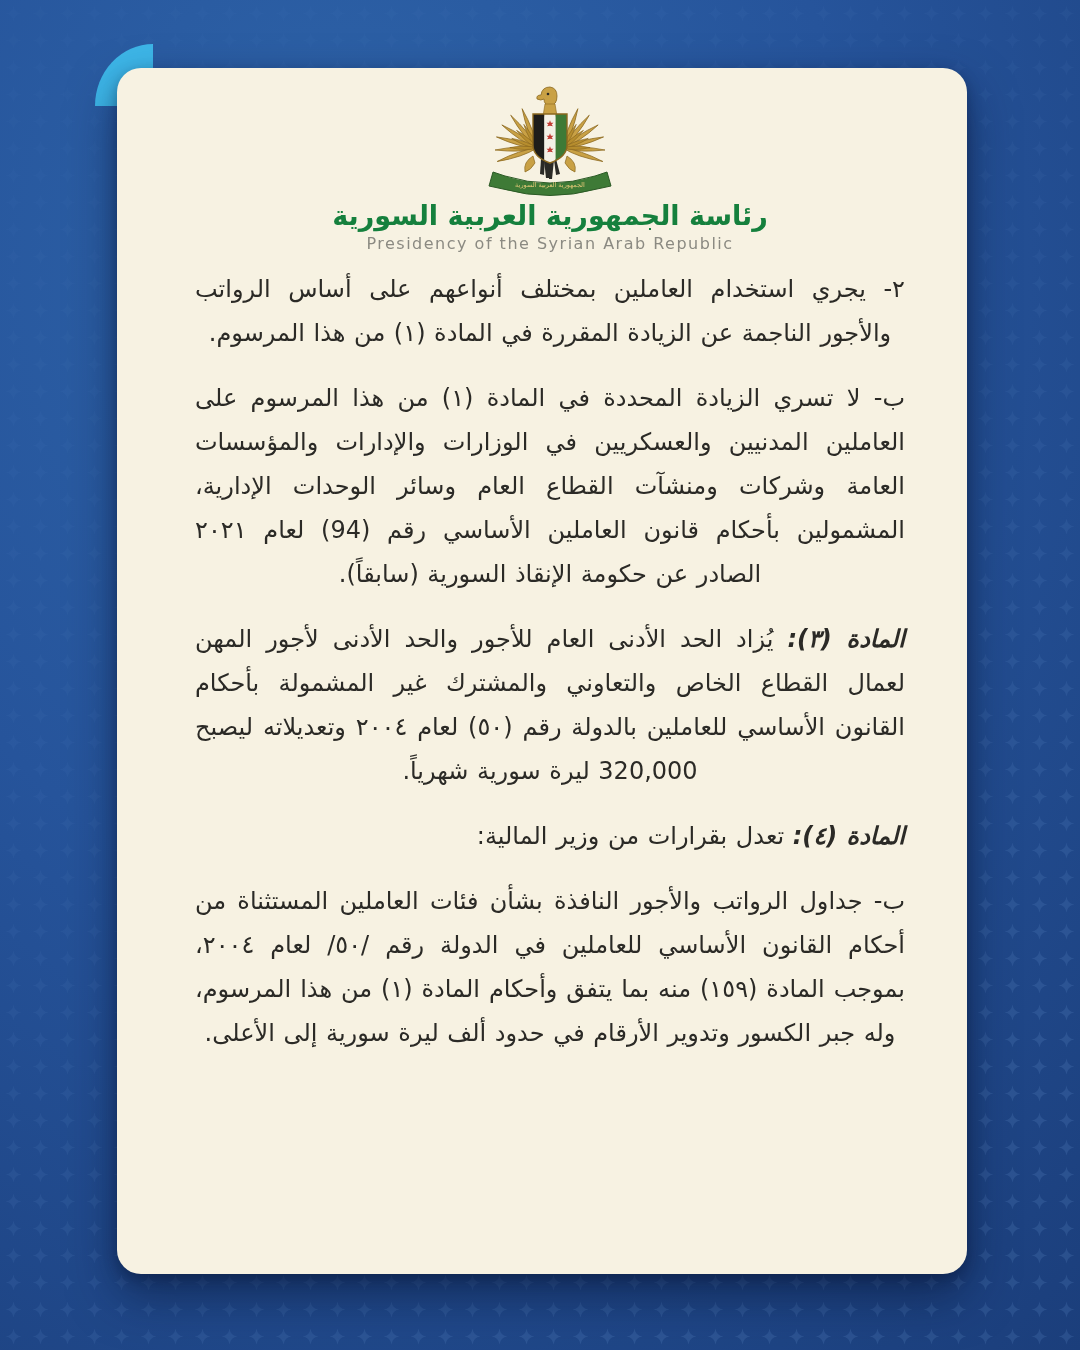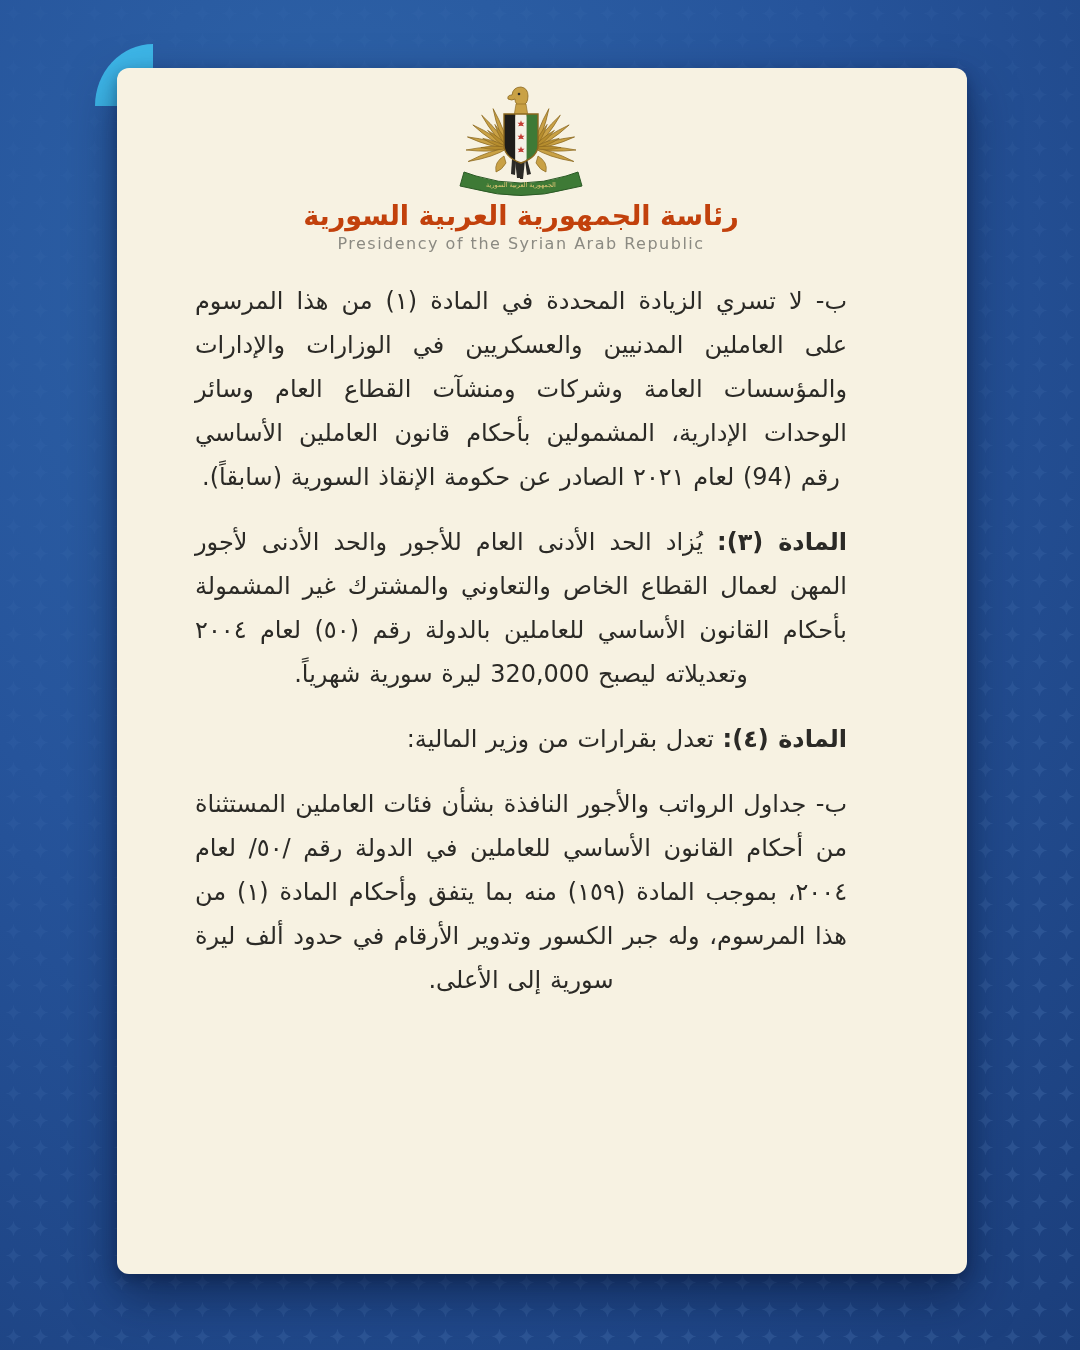--- a/index.html
+++ b/index.html
@@ -7,42 +7,42 @@
     width:1080px;height:1350px;overflow:hidden;position:relative;
     font-family:"DejaVu Sans",sans-serif;
   }
   .bg-svg{position:absolute;left:0;top:0;z-index:0;}
   .accent-shape{
     position:absolute;left:95px;top:44px;width:58px;height:62px;
     background:#3DB6E8;border-radius:100% 0 0 0;z-index:1;
   }
   .paper{
     position:absolute;left:117px;top:68px;width:850px;height:1206px;
-    background:#F7F2E2;border-radius:12px;z-index:2;overflow:hidden;
+    background:#F7F2E2;border-radius:24px;z-index:2;overflow:hidden;
     box-shadow:0 22px 48px rgba(6,18,48,.5),0 5px 14px rgba(6,18,48,.35);
-    box-sizing:border-box;padding:16px 120px 30px 78px;
+    box-sizing:border-box;padding:16px 62px 30px 78px;
     color:#2B2A26;
   }
   .doc-header{text-align:center;}
   .emblem{display:block;margin:0 auto 4px auto;}
   .title-ar{
-    font-size:27px;font-weight:bold;color:#c2410c;margin:2px 0 3px 0;
+    font-size:27px;font-weight:bold;color:#15803d;margin:2px 0 3px 0;
     direction:rtl;
   }
   .title-en{
-    font-size:16px;color:#8B8A82;letter-spacing:1.5px;margin-bottom:26px;
+    font-size:16px;color:#8B8A82;letter-spacing:1.5px;margin-bottom:14px;
   }
   .doc-body{direction:rtl;}
   .para{
     font-size:24px;line-height:44px;margin:0 0 21px 0;
     text-align:justify;text-align-last:center;
     word-spacing:1px;
   }
   .para.single{text-align:center;text-align-last:right;}
-  .para .lbl{font-weight:bold;}
+  .para .lbl{font-weight:bold;font-style:italic;}
 </style>
 </head>
 <body>
 
 <svg class="bg-svg" width="1080" height="1350" aria-hidden="true">
   <defs>
     <radialGradient id="bgGrad" cx="32%" cy="20%" r="105%">
       <stop offset="0" stop-color="#2E64A9"></stop>
       <stop offset="0.45" stop-color="#26549B"></stop>
       <stop offset="1" stop-color="#1B3E7B"></stop>
@@ -131,20 +131,21 @@
       <path d="M18 88 L30 92 Q75 106 120 92 L132 88 L136 102 L122 105 Q75 118 28 105 L14 102 Z" fill="#3E7A36" stroke="#2C5A26" stroke-width="1"></path>
       <text x="75" y="103" text-anchor="middle" font-size="6.5" fill="#E4C878" font-family="DejaVu Sans, sans-serif" direction="rtl">الجمهورية العربية السورية</text>
     </svg>
 
     <div class="title-ar">رئاسة الجمهورية العربية السورية</div>
     <div class="title-en">Presidency of the Syrian Arab Republic</div>
   </div>
 
   <div class="doc-body">
 
+    <p class="para"><span>٢- يجري استخدام العاملين بمختلف أنواعهم على أساس الرواتب والأجور الناجمة عن الزيادة المقررة في المادة (١) من هذا المرسوم.</span></p>
 
     <p class="para"><span>ب- لا تسري الزيادة المحددة في المادة (١) من هذا المرسوم على العاملين المدنيين والعسكريين في الوزارات والإدارات والمؤسسات العامة وشركات ومنشآت القطاع العام وسائر الوحدات الإدارية، المشمولين بأحكام قانون العاملين الأساسي رقم (94) لعام ٢٠٢١ الصادر عن حكومة الإنقاذ السورية (سابقاً).</span></p>
 
     <p class="para"><b class="lbl">المادة (٣):</b><span> يُزاد الحد الأدنى العام للأجور والحد الأدنى لأجور المهن لعمال القطاع الخاص والتعاوني والمشترك غير المشمولة بأحكام القانون الأساسي للعاملين بالدولة رقم (٥٠) لعام ٢٠٠٤ وتعديلاته ليصبح 320,000 ليرة سورية شهرياً.</span></p>
 
     <p class="para single"><b class="lbl">المادة (٤):</b><span> تعدل بقرارات من وزير المالية:</span></p>
 
 
     <p class="para"><span>ب- جداول الرواتب والأجور النافذة بشأن فئات العاملين المستثناة من أحكام القانون الأساسي للعاملين في الدولة رقم /٥٠/ لعام ٢٠٠٤، بموجب المادة (١٥٩) منه بما يتفق وأحكام المادة (١) من هذا المرسوم، وله جبر الكسور وتدوير الأرقام في حدود ألف ليرة سورية إلى الأعلى.</span></p>
 

